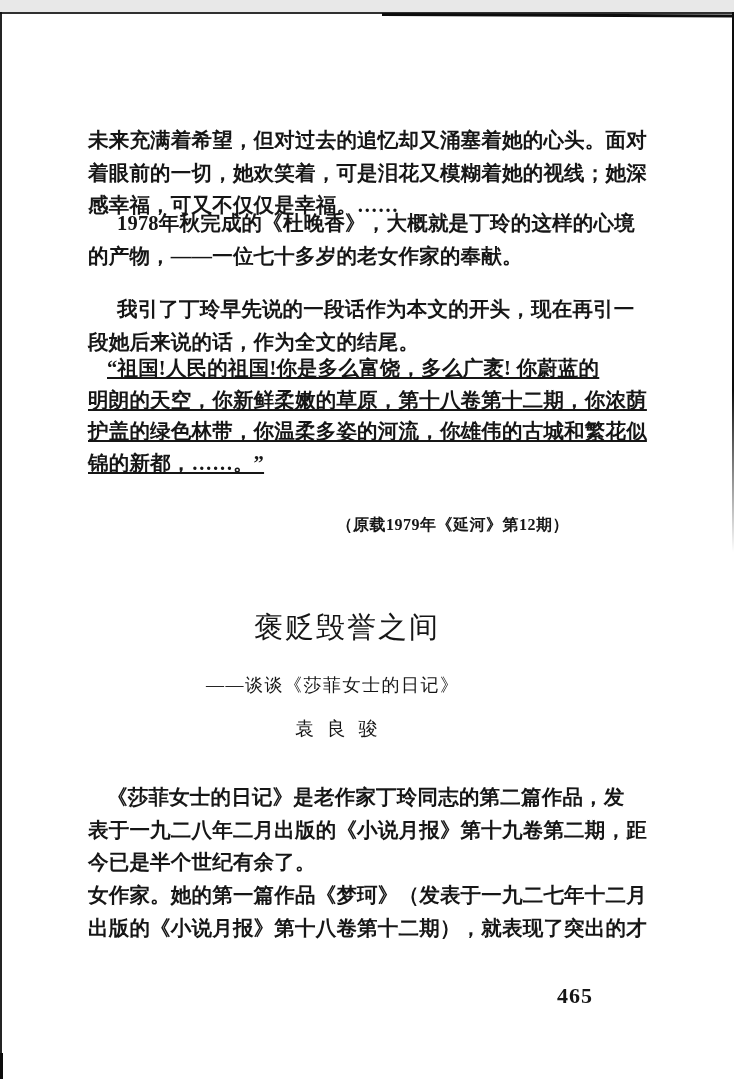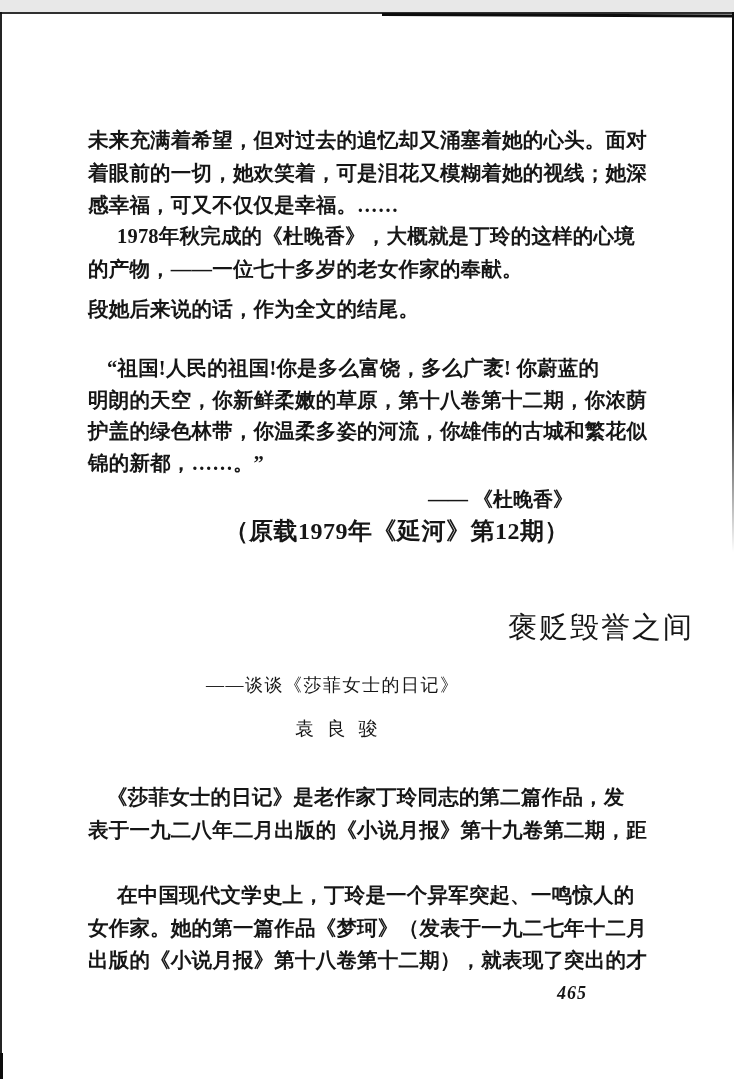--- a/index.html
+++ b/index.html
@@ -23,36 +23,36 @@
   .edge-bottom-left { bottom: 0; left: 0; width: 3px; height: 38px; }
 
   .para { position: absolute; left: 88px; width: 600px; }
   .bodyline {
     white-space: nowrap;
     font-size: 20.5px;
     line-height: 32.5px;
     font-weight: bold;
     letter-spacing: 0.2px;
   }
-  .quote .bodyline { line-height: 31.5px; }
+  .quote .bodyline { line-height: 31.5px; text-decoration: underline; }
   .indent { text-indent: 29px; }
   .indent-sm { text-indent: 19px; }
 
   .attribution-line {
     position: absolute;
     white-space: nowrap;
     font-weight: bold;
   }
   #attribution { top: 474px; right: 161px; font-size: 20px; }
-  #source-note { top: 503px; right: 165px; font-size: 24px; letter-spacing: 0.5px; }
+  #source-note { top: 503px; right: 165px; font-size: 16px; letter-spacing: 0.5px; }
 
   .article-title {
     position: absolute;
     top: 596px; left: 0; width: 694px;
-    text-align: right;
+    text-align: center;
     font-size: 29px;
     font-weight: normal;
     letter-spacing: 2px;
     white-space: nowrap;
     font-family: Liberation Mono, monospace;
   }
   .article-subtitle {
     position: absolute;
     top: 661px; left: 206px;
     font-size: 18px;
@@ -63,22 +63,21 @@
     position: absolute;
     top: 704px; left: 295px;
     font-size: 19px;
     letter-spacing: 4px;
     white-space: nowrap;
     text-align: center;
   }
   .page-number {
     position: absolute;
     top: 971px; left: 557px;
-    font-size: 18px;
-    font-style: italic;
+    font-size: 22px;
     font-weight: bold;
     letter-spacing: 1px;
   }
 </style>
 </head>
 <body>
 
 <div class="page">
 
   <div class="edge edge-top"></div>
@@ -86,49 +85,49 @@
   <div class="edge edge-left"></div>
   <div class="edge edge-right"></div>
   <div class="edge edge-bottom-left"></div>
 
   <section class="para" style="top:112px">
     <div class="bodyline">未来充满着希望，但对过去的追忆却又涌塞着她的心头。面对</div>
     <div class="bodyline">着眼前的一切，她欢笑着，可是泪花又模糊着她的视线；她深</div>
     <div class="bodyline">感幸福，可又不仅仅是幸福。……</div>
   </section>
 
-  <section class="para" style="top:208px">
+  <section class="para" style="top:195px">
     <div class="bodyline indent">1978年秋完成的《杜晚香》，大概就是丁玲的这样的心境</div>
     <div class="bodyline">的产物，——一位七十多岁的老女作家的奉献。</div>
   </section>
 
   <section class="para" style="top:281px">
+    <div class="bodyline indent">我引了丁玲早先说的一段话作为本文的开头，现在再引一</div>
     <div class="bodyline">段她后来说的话，作为全文的结尾。</div>
   </section>
 
   <section class="para quote" style="top:341px">
     <div class="bodyline indent-sm">“祖国!人民的祖国!你是多么富饶，多么广袤! 你蔚蓝的</div>
     <div class="bodyline">明朗的天空，你新鲜柔嫩的草原，第十八卷第十二期，你浓荫</div>
     <div class="bodyline">护盖的绿色林带，你温柔多姿的河流，你雄伟的古城和繁花似</div>
     <div class="bodyline">锦的新都，……。”</div>
   </section>
 
-  <div id="attribution" class="attribution-line">—— 《杜晚香》</div>
   <div id="source-note" class="attribution-line">（原载1979年《延河》第12期）</div>
 
   <h1 class="article-title" style="margin:0">褒贬毁誉之间</h1>
   <div class="article-subtitle">——谈谈《莎菲女士的日记》</div>
   <div class="article-author">袁 良 骏</div>
 
   <section class="para" style="top:769px">
     <div class="bodyline indent-sm">《莎菲女士的日记》是老作家丁玲同志的第二篇作品，发</div>
     <div class="bodyline">表于一九二八年二月出版的《小说月报》第十九卷第二期，距</div>
+    <div class="bodyline">今已是半个世纪有余了。</div>
   </section>
 
   <section class="para" style="top:867px">
-    <div class="bodyline indent">在中国现代文学史上，丁玲是一个异军突起、一鸣惊人的</div>
     <div class="bodyline">女作家。她的第一篇作品《梦珂》（发表于一九二七年十二月</div>
     <div class="bodyline">出版的《小说月报》第十八卷第十二期），就表现了突出的才</div>
   </section>
 
   <div class="page-number">465</div>
 
 </div>
 
 </body></html>

